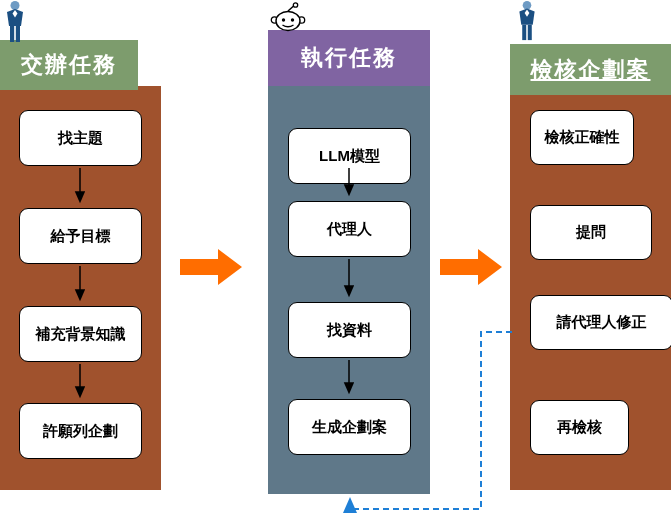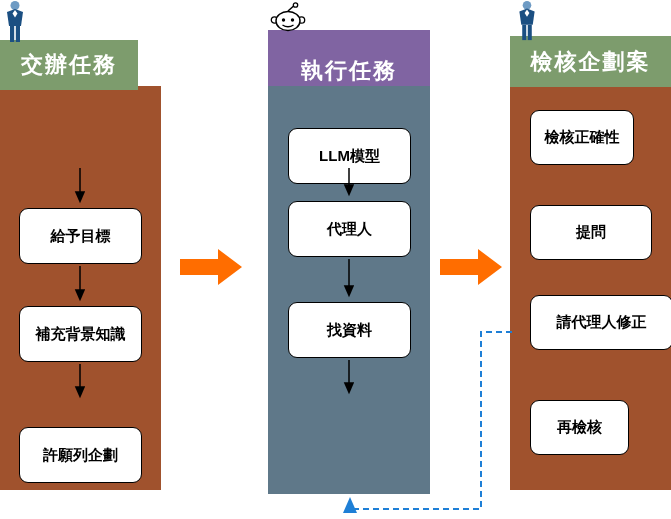--- a/index.html
+++ b/index.html
@@ -4,21 +4,21 @@
 <style>
   * { margin:0; padding:0; box-sizing:border-box; }
   html,body { background:#ffffff; font-family:"Liberation Sans", sans-serif; }
   .canvas { position:relative; width:671px; height:519px; background:#ffffff; overflow:hidden; }
 
   .col-header {
     position:absolute; display:flex; align-items:center; justify-content:center;
     color:#ffffff; font-weight:bold; font-size:22px; letter-spacing:2px; z-index:2;
   }
   .green  { background:var(--header-green, #7d9c6d); }
-  .purple { background:var(--header-purple, #8064a2);align-items:flex-end; }
+  .purple { background:var(--header-purple, #8064a2); }
 
   .col-body { position:absolute; z-index:1; }
   .brown { background:var(--body-brown, #a0522d); }
   .slate { background:var(--body-slate, #5f7889); }
 
   .step {
     position:absolute; z-index:3;
     background:var(--step-fill, #ffffff);
     border:1px solid var(--step-border, #000000);
     border-radius:9px;
@@ -34,46 +34,52 @@
 </head>
 <body>
 
 <div class="canvas">
 
   <div class="col-header green" style="left:0px; top:40px; width:138px; height:50px;">
     <span>交辦任務</span>
   </div>
   <div class="col-body brown" style="left:0px; top:86px; width:161px; height:404px;"></div>
 
+  <div class="step" style="left:19px; top:110px; width:123px; height:56px;">
+    <span>找主題</span>
+  </div>
   <div class="step" style="left:19px; top:208px; width:123px; height:56px;">
     <span>給予目標</span>
   </div>
   <div class="step" style="left:19px; top:306px; width:123px; height:56px;">
     <span>補充背景知識</span>
   </div>
-  <div class="step" style="left:19px; top:403px; width:123px; height:56px;margin-top:24px;">
+  <div class="step" style="left:19px; top:403px; width:123px; height:56px;">
     <span>許願列企劃</span>
   </div>
 
   <div class="col-header purple" style="left:268px; top:30px; width:162px; height:56px;">
     <span>執行任務</span>
   </div>
   <div class="col-body slate" style="left:268px; top:86px; width:162px; height:408px;"></div>
 
   <div class="step" style="left:288px; top:128px; width:123px; height:56px;">
     <span>LLM模型</span>
   </div>
   <div class="step" style="left:288px; top:302px; width:123px; height:56px;">
     <span>找資料</span>
   </div>
   <div class="step" style="left:288px; top:201px; width:123px; height:56px;">
     <span>代理人</span>
   </div>
+  <div class="step" style="left:288px; top:399px; width:123px; height:56px;">
+    <span>生成企劃案</span>
+  </div>
 
-  <div class="col-header green" style="left:510px; top:36px; width:161px; height:51px;">
+  <div class="col-header green" style="left:510px; top:44px; width:161px; height:51px;text-decoration:underline;">
     <span>檢核企劃案</span>
   </div>
   <div class="col-body brown" style="left:510px; top:81px; width:161px; height:409px;"></div>
 
   <div class="step" style="left:530px; top:110px; width:104px; height:55px;">
     <span>檢核正確性</span>
   </div>
   <div class="step" style="left:530px; top:205px; width:122px; height:55px;text-align:right;">
     <span>提問</span>
   </div>

